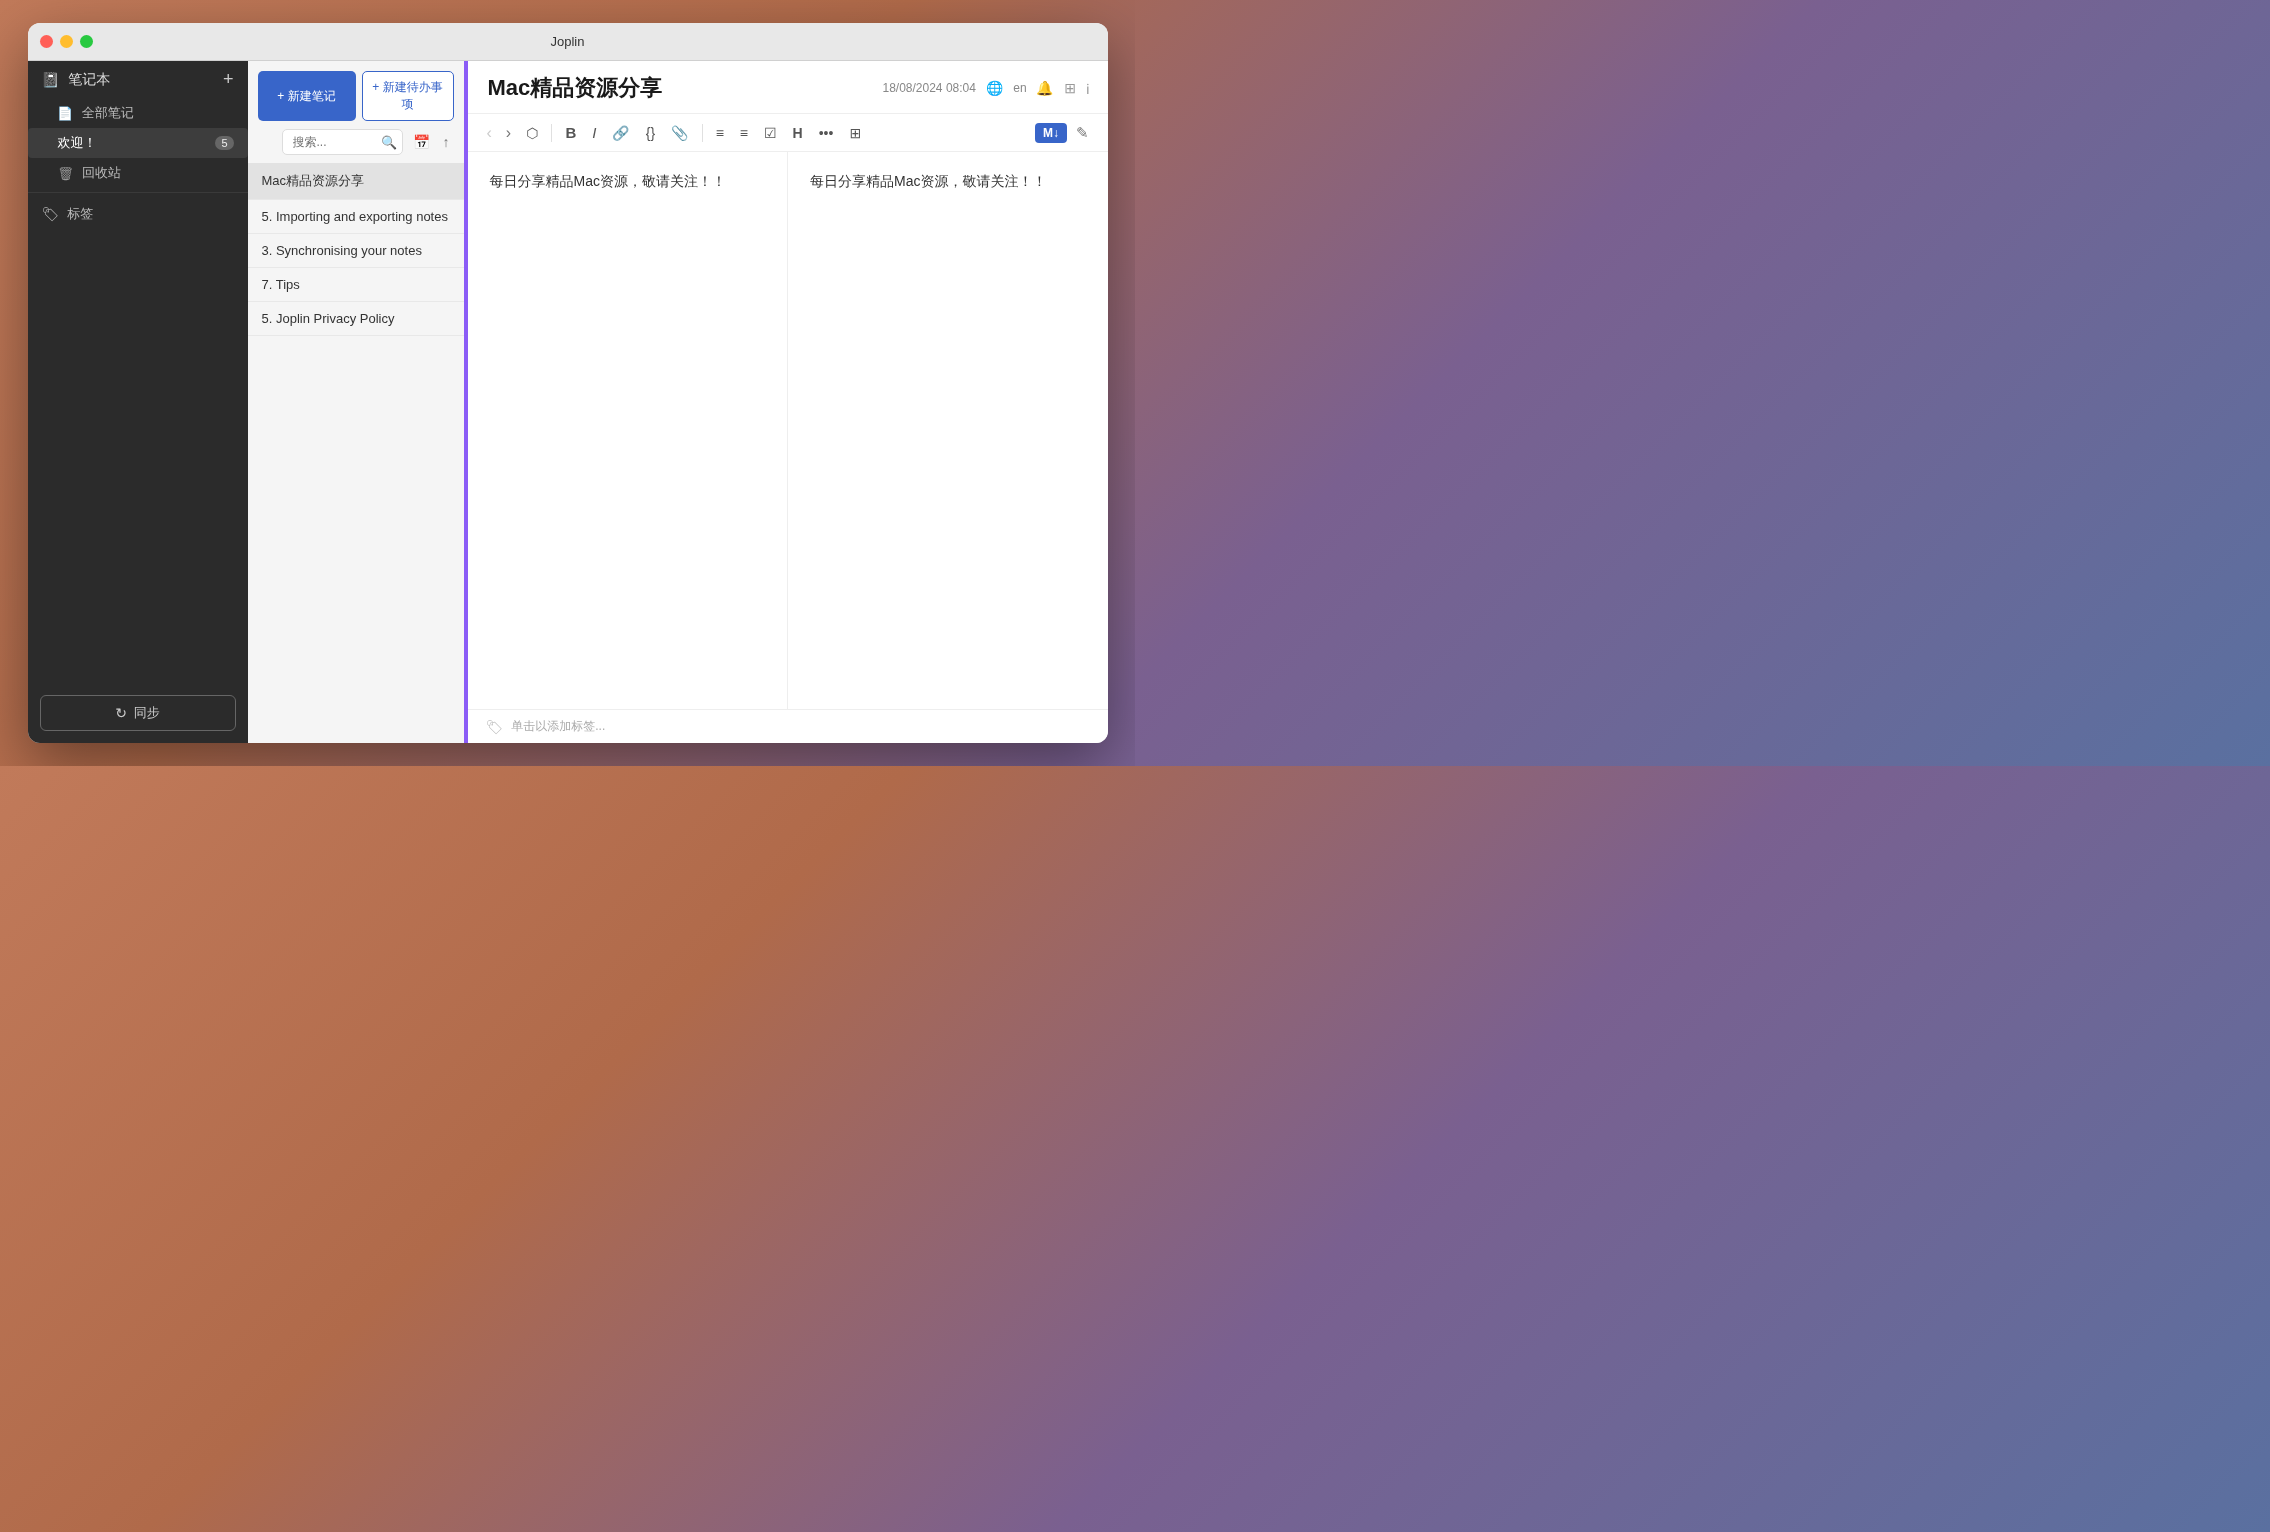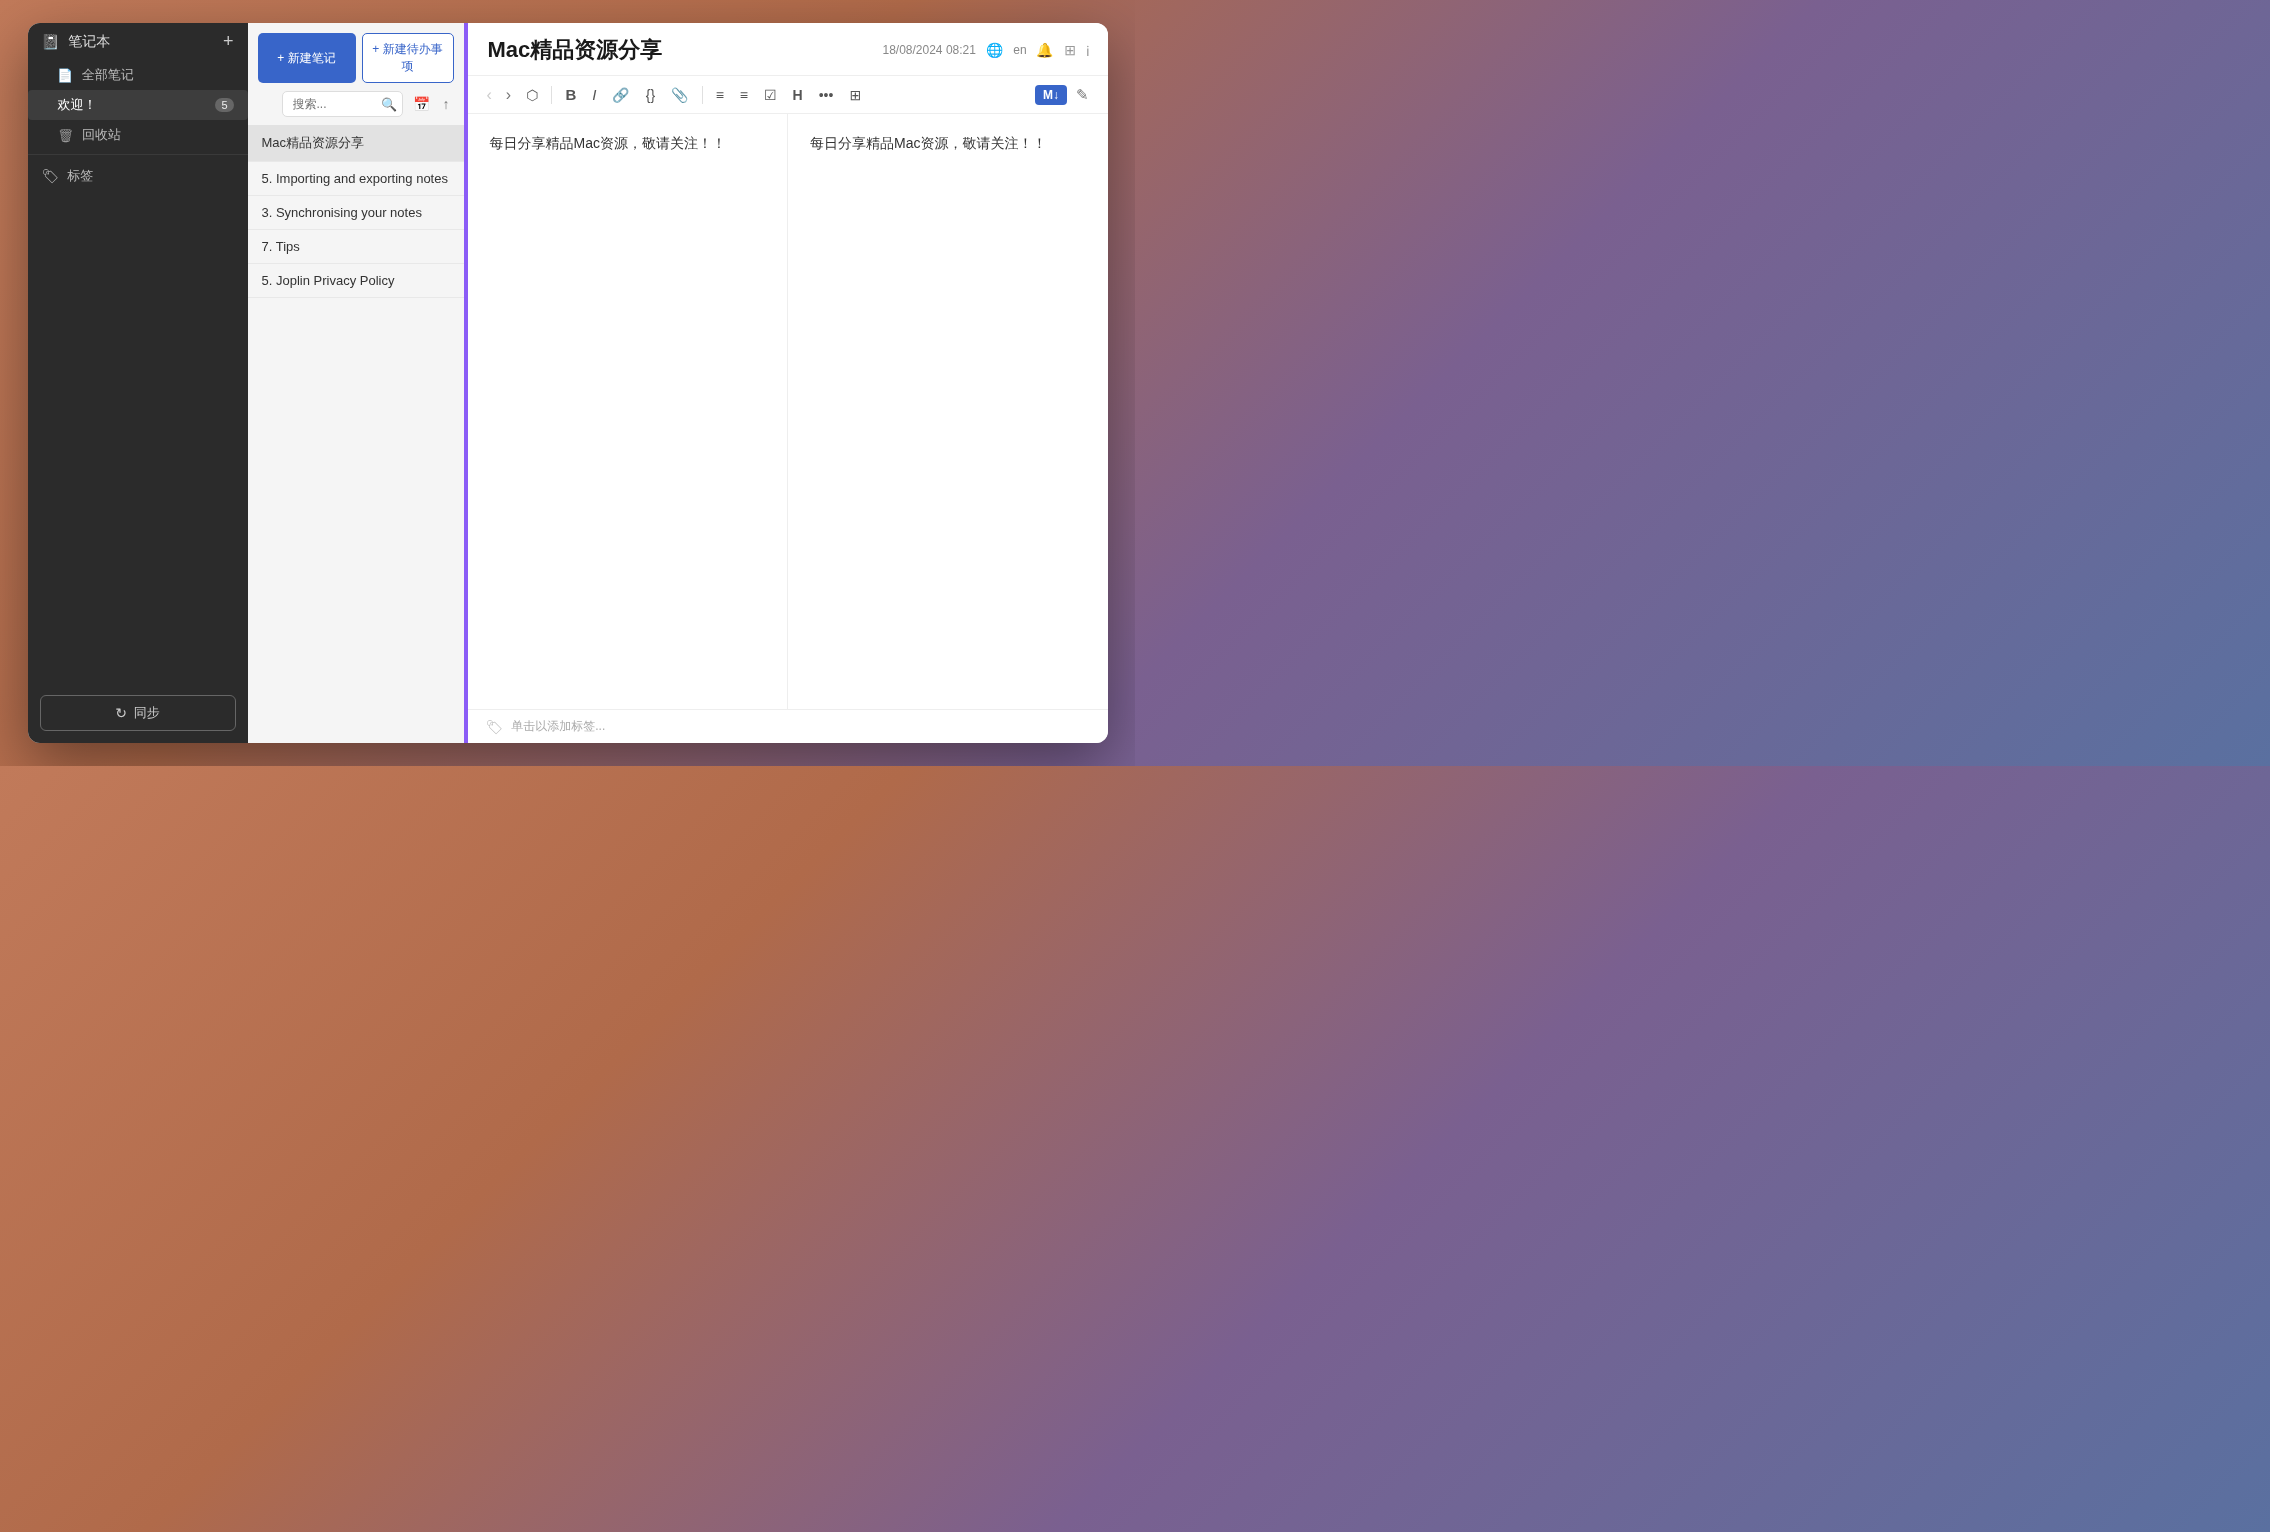--- a/index.html
+++ b/index.html
@@ -388,20 +388,28 @@
       font-size: 16px;
       padding: 3px 5px;
     }
     .nav-btn.disabled { color: #ccc; cursor: default; }
   </style>
 </head>
 <body>
 
 <div class="window">
 
+  <div class="titlebar">
+    <div class="traffic-lights">
+      <div class="traffic-light close"></div>
+      <div class="traffic-light minimize"></div>
+      <div class="traffic-light maximize"></div>
+    </div>
+    <span class="titlebar-title">Joplin</span>
+  </div>
 
   <div class="main-content">
 
     <div class="sidebar">
       <div class="sidebar-header">
         <div class="sidebar-header-left">
           <span class="sidebar-header-icon">📓</span>
           <span>笔记本</span>
         </div>
         <button class="sidebar-add-btn">+</button>
@@ -469,21 +477,21 @@
           <span>5. Joplin Privacy Policy</span>
         </div>
       </div>
     </div>
 
     <div class="editor-area">
 
       <div class="editor-header">
         <span class="note-title">Mac精品资源分享</span>
         <div class="note-meta">
-          <span>18/08/2024 08:21</span>
+          <span>18/08/2024 08:04</span>
           <span class="note-meta-icon">🌐</span>
           <span>en</span>
           <span class="note-meta-icon">🔔</span>
           <span class="note-meta-icon">⊞</span>
           <span class="note-meta-icon">ℹ</span>
         </div>
       </div>
 
       <div class="editor-toolbar">
         <button class="nav-btn disabled">‹</button>

